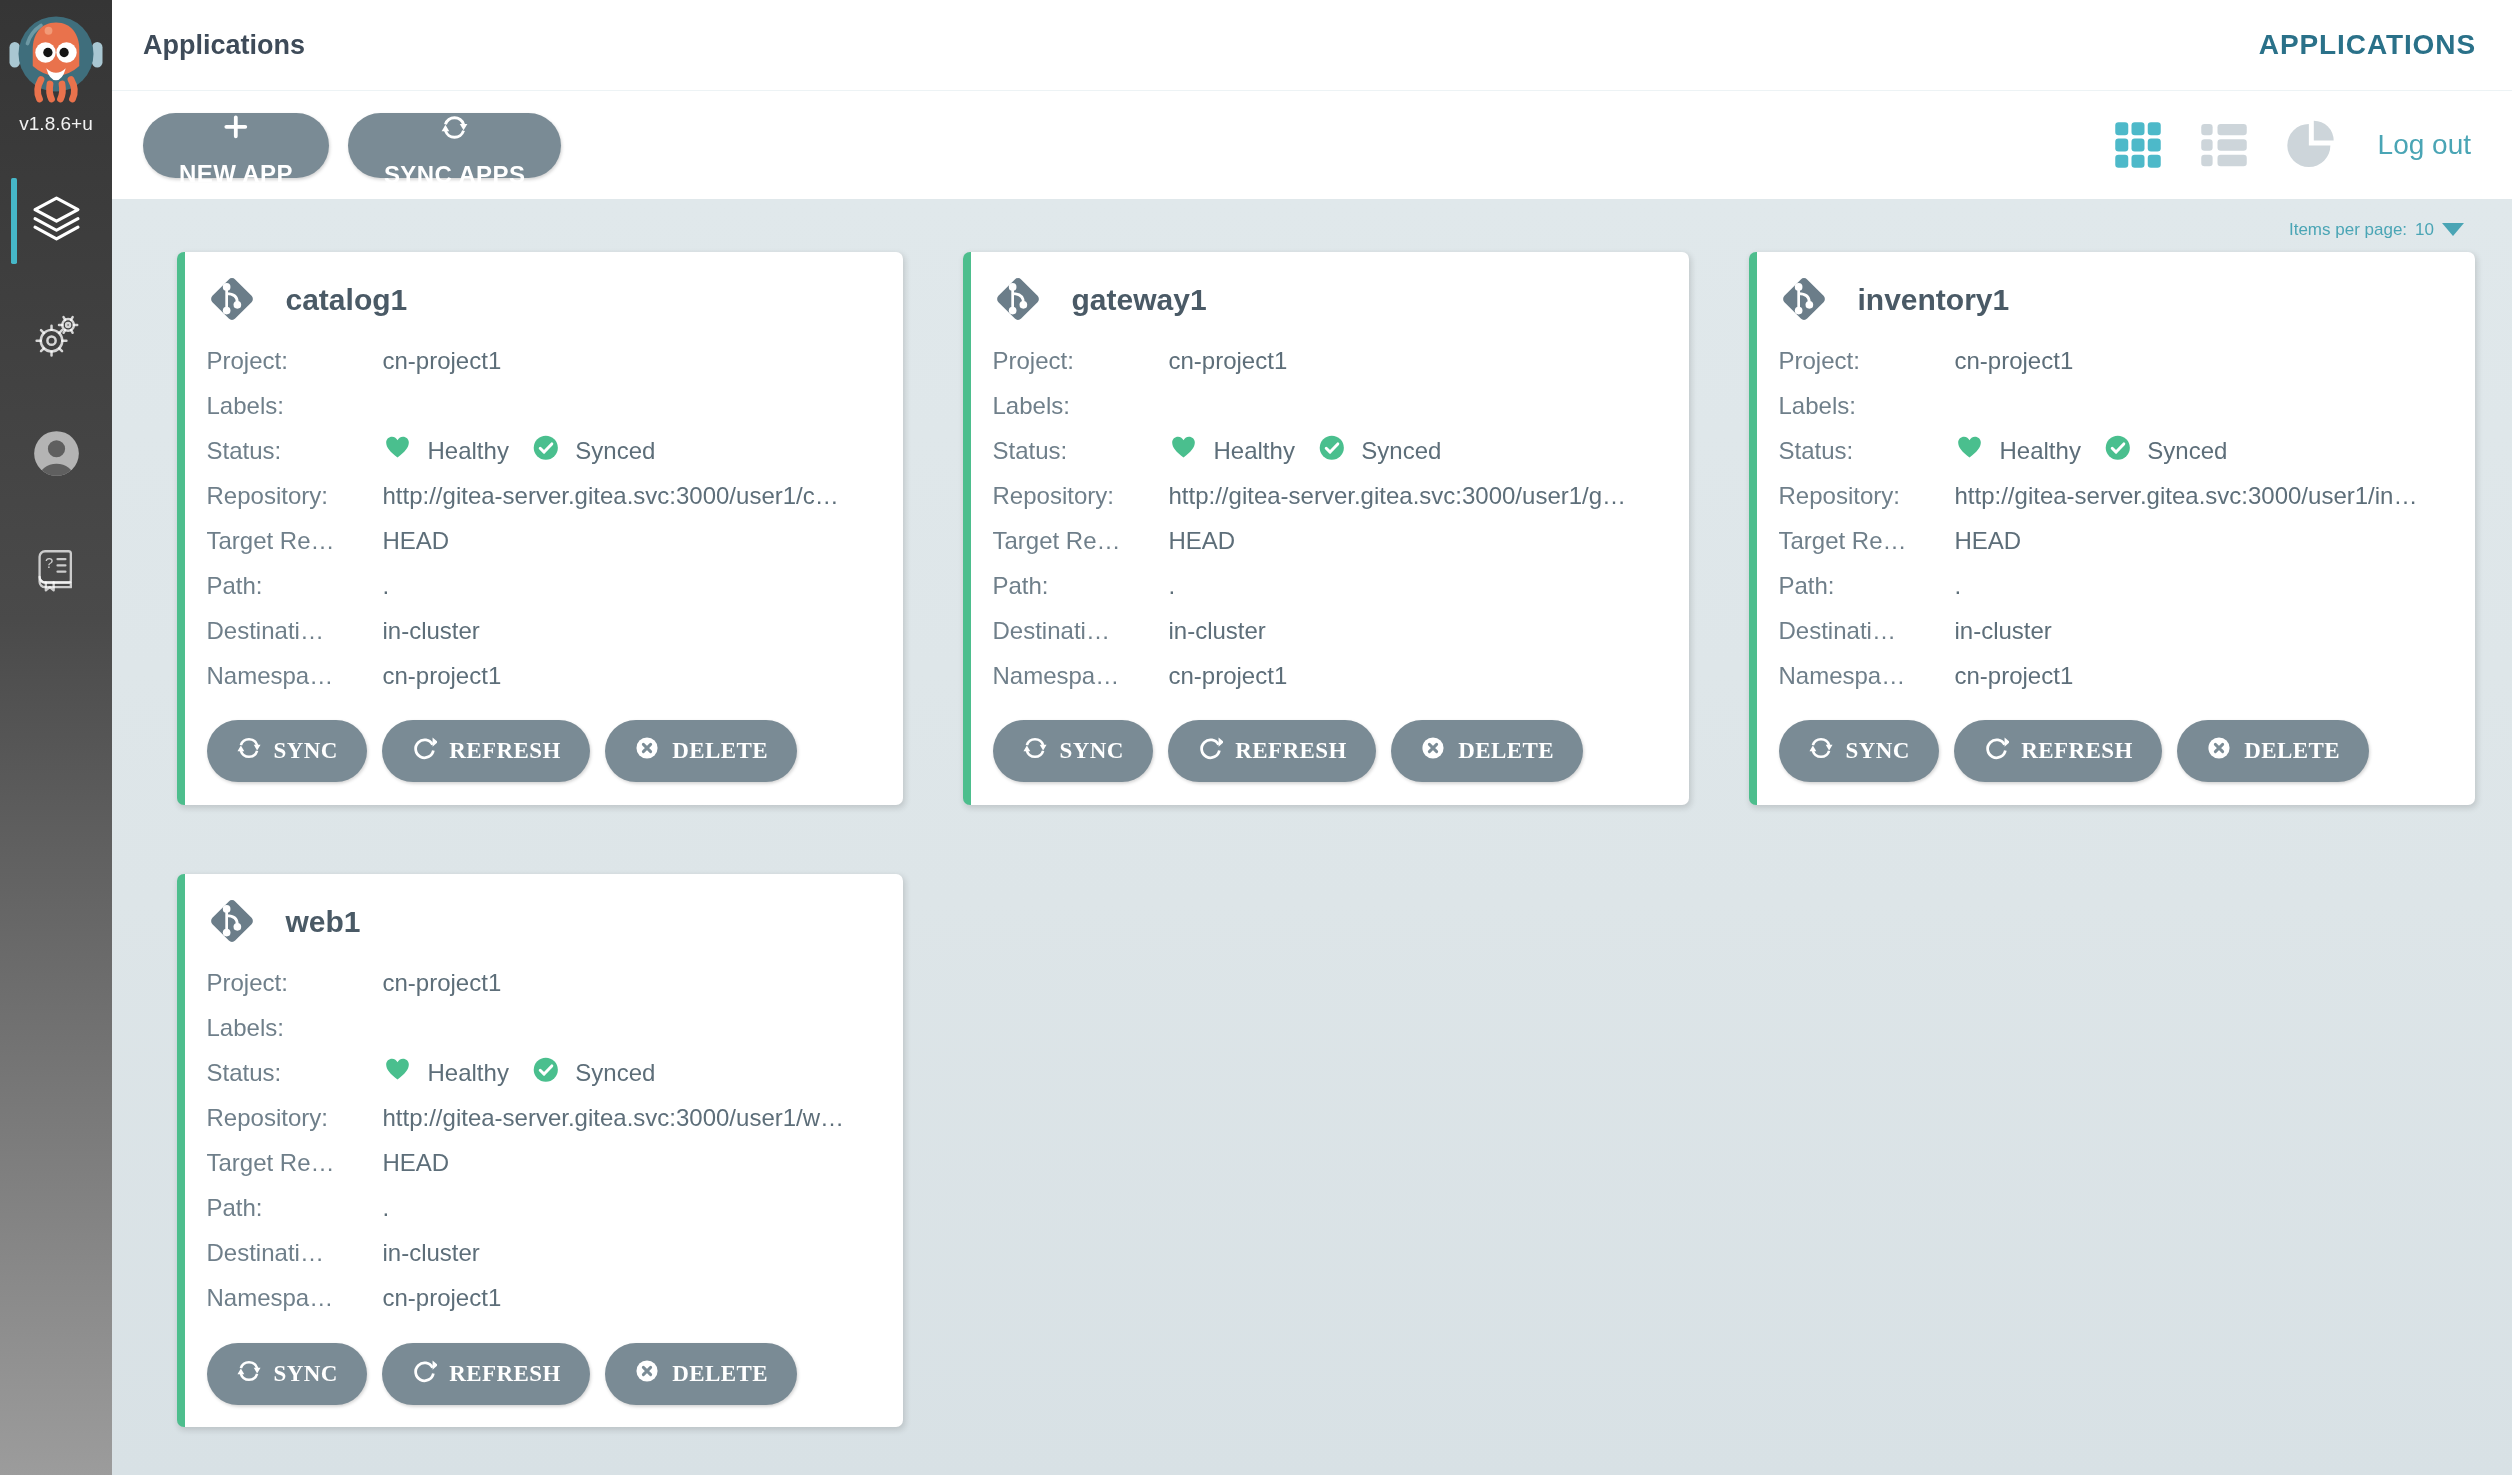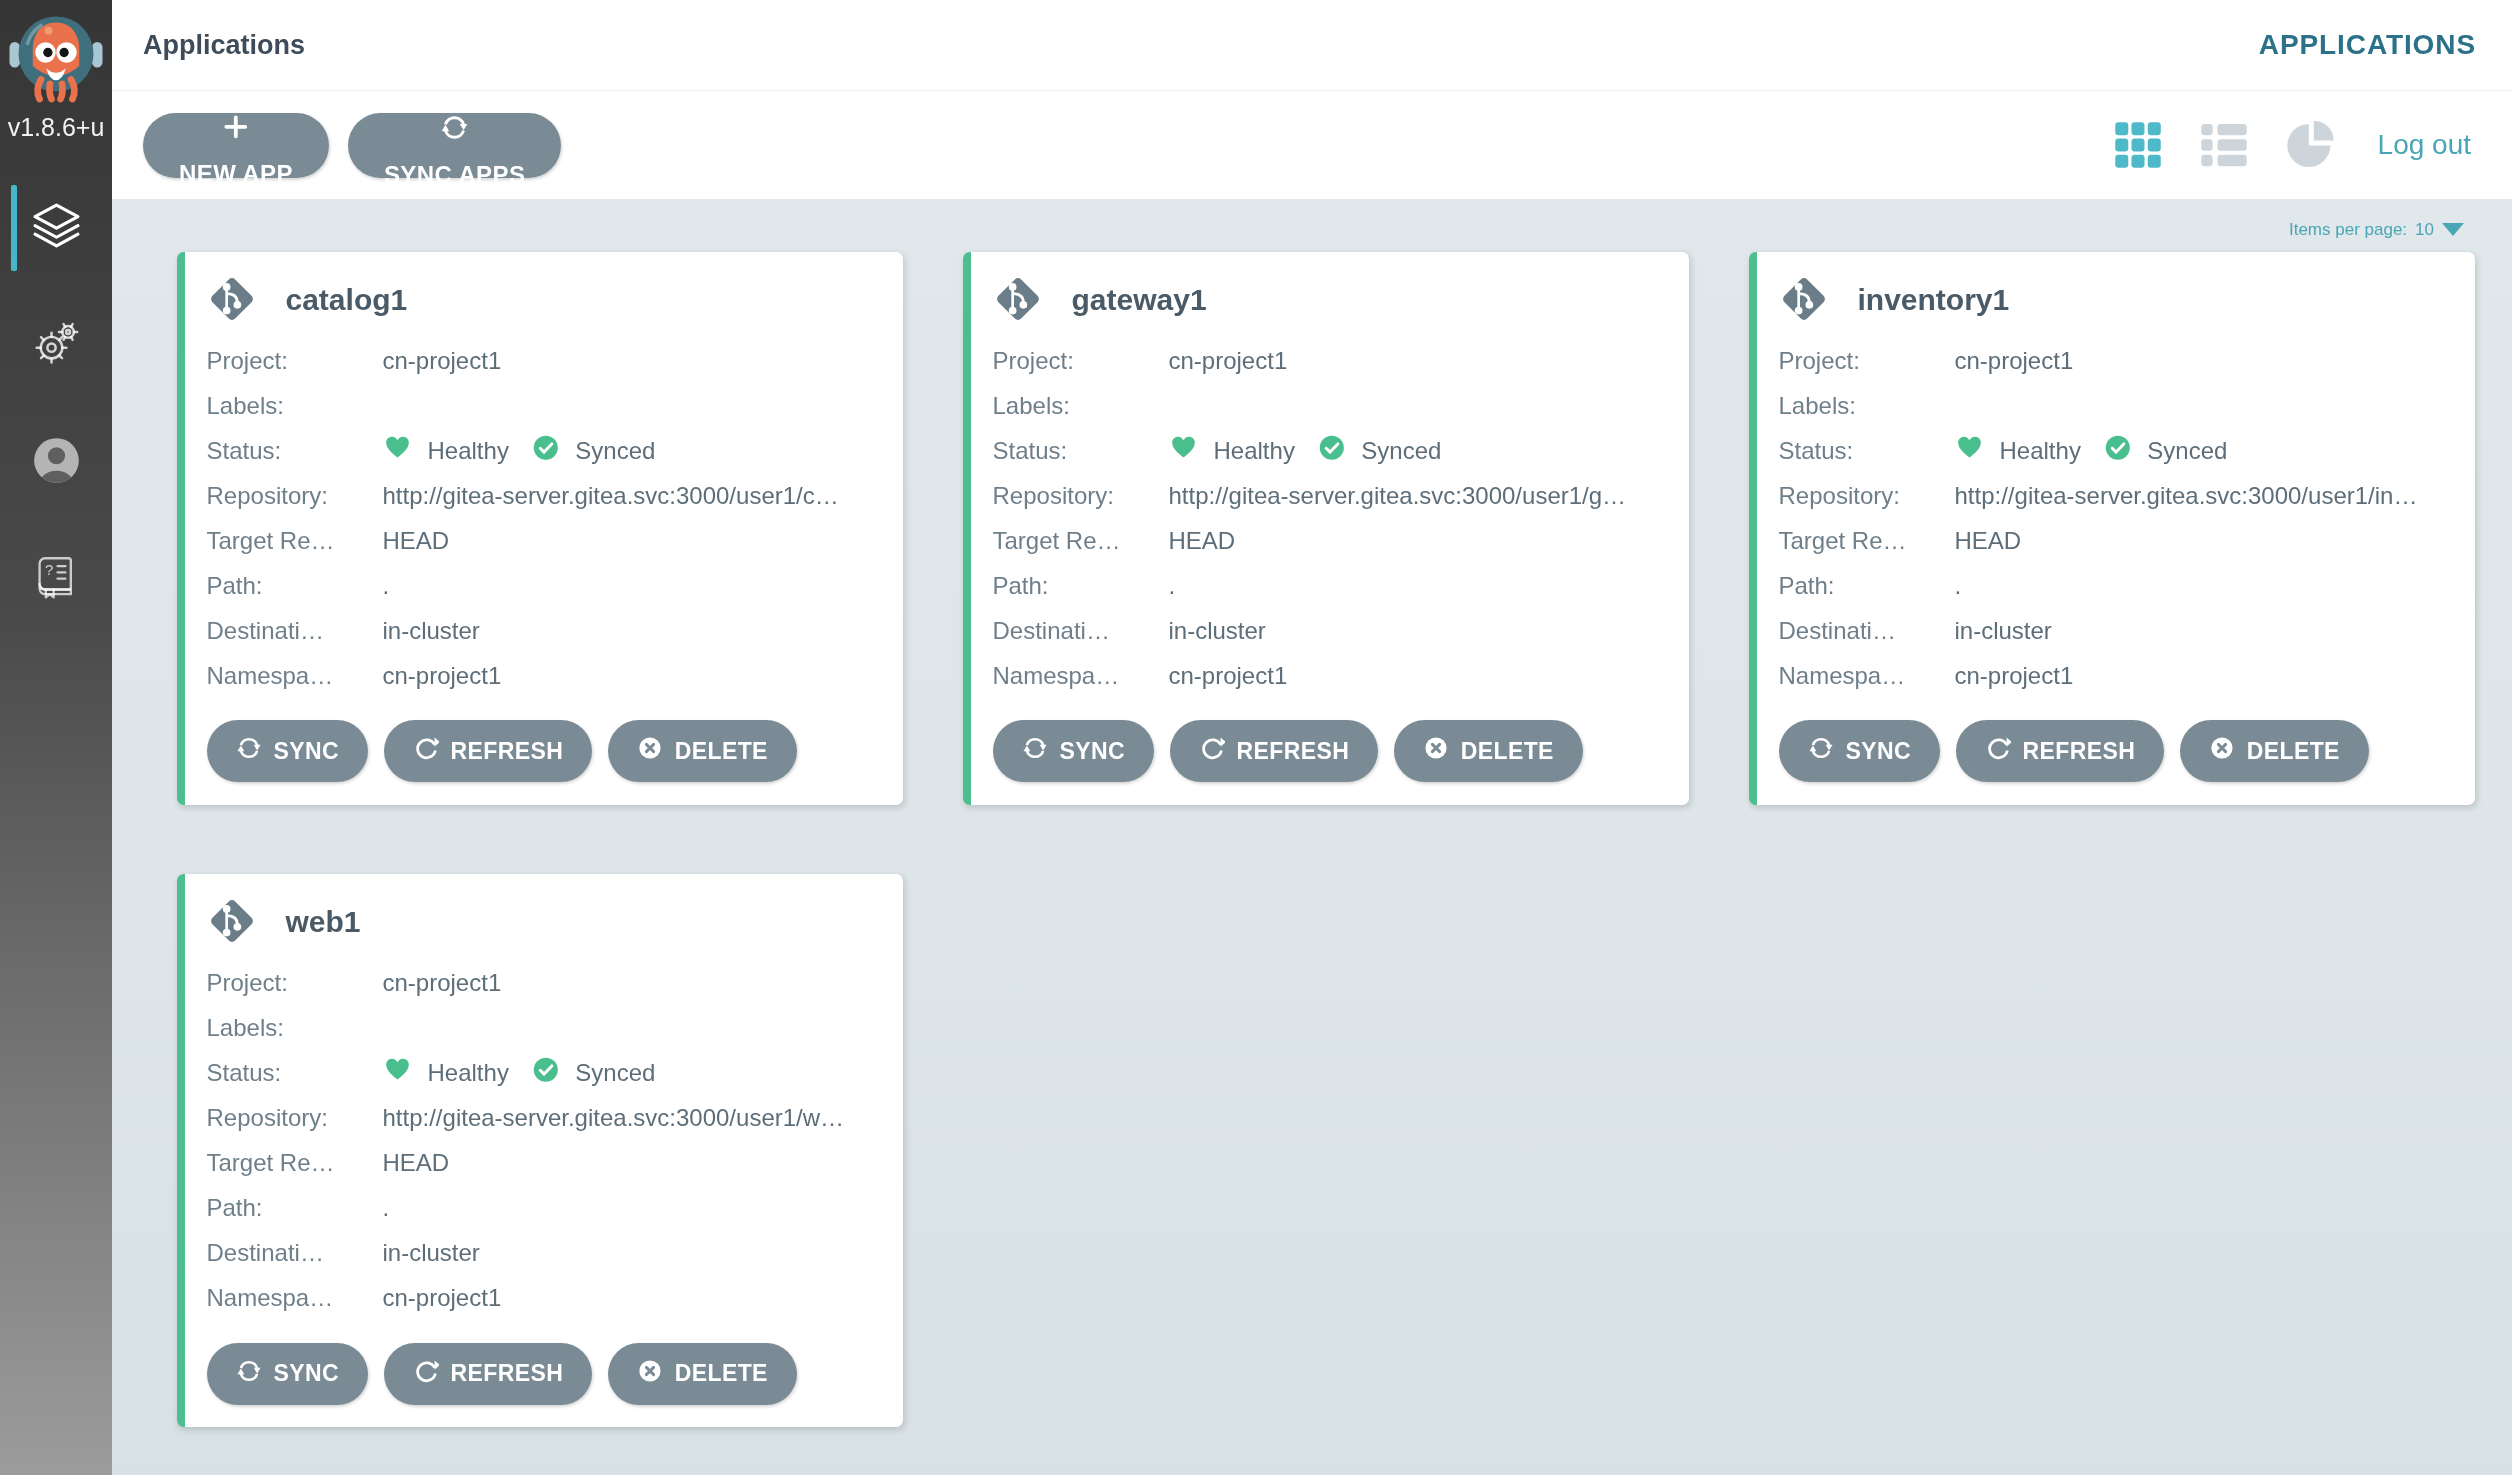--- a/index.html
+++ b/index.html
@@ -6,21 +6,21 @@
   html, body { width: 2512px; height: 1476px; overflow: hidden; }
   body { font-family: "Liberation Sans", sans-serif; background: #fff; position: relative; }
 
   
   .sidebar {
     position: absolute; left: 0; top: 0; width: 112px; height: 1476px;
     background: linear-gradient(180deg, #353535 0%, #4a4a4a 42%, #9c9c9c 100%);
     z-index: 10;
   }
   .logo-wrap { padding-top: 8.6px; display: flex; justify-content: center; cursor: pointer; }
-  .version { margin-top: 5.2px; text-align: center; color: #f2f2f2; font-size: 25px; white-space: nowrap; overflow: hidden; }
+  .version { margin-top: 5.2px; text-align: center; color: #f2f2f2; font-size: 19px; white-space: nowrap; overflow: hidden; }
   .nav { margin-top: 43px; }
   .nav-item { position: relative; height: 86px; margin-bottom: 31px; display: flex; align-items: center; justify-content: center; cursor: pointer; }
   .nav-item.active::before { content: ""; position: absolute; left: 11.2px; top: 0; width: 6px; height: 100%; background: #46b7c8; border-radius: 1.7px; }
 
   
   .main { margin-left: 112px; height: 1476px; display: flex; flex-direction: column; }
 
   .titlebar {
     height: 91px; background: #fff; display: flex; align-items: center;
     justify-content: space-between; padding: 0 36px 0 31px; border-bottom: 1.7px solid #edf3f5;
@@ -57,21 +57,21 @@
     padding: 22.4px 26px 22.4px 21.5px; cursor: pointer;
   }
   .card-header { display: flex; align-items: center; gap: 29px; height: 52px; }
   .card-title { font-size: 30px; font-weight: 700; color: #4a5a66; }
   .card-rows { margin-top: 12px; }
   .card-row { display: flex; align-items: center; height: 45px; font-size: 24px; }
   .card-row .label { width: 176px; flex: none; color: #6f7f8a; white-space: nowrap; overflow: hidden; }
   .card-row .value { color: #5d6e79; white-space: nowrap; overflow: hidden; }
   .status-value { display: inline-flex; align-items: center; gap: 16px; color: #5d6e79; }
   .status-value .sv-txt { margin-right: 6.9px; }
-  .card-actions { margin-top: 22.4px; display: flex; }
+  .card-actions { margin-top: 22.4px; display: flex; font-family: Liberation Serif, serif; }
   .card-btn {
     display: inline-flex; align-items: center; gap: 12px; height: 62px; border: none;
     border-radius: 31px; background: #7a8b95; color: #fff; font-family: inherit;
     font-size: 23px; font-weight: 700; letter-spacing: 0.4px; padding: 0 29px;
     margin-right: 15.5px; cursor: pointer; box-shadow: 0.9px 1.7px 3.4px rgba(0,0,0,.18);
   }
 </style>
 </head>
 <body>
 

